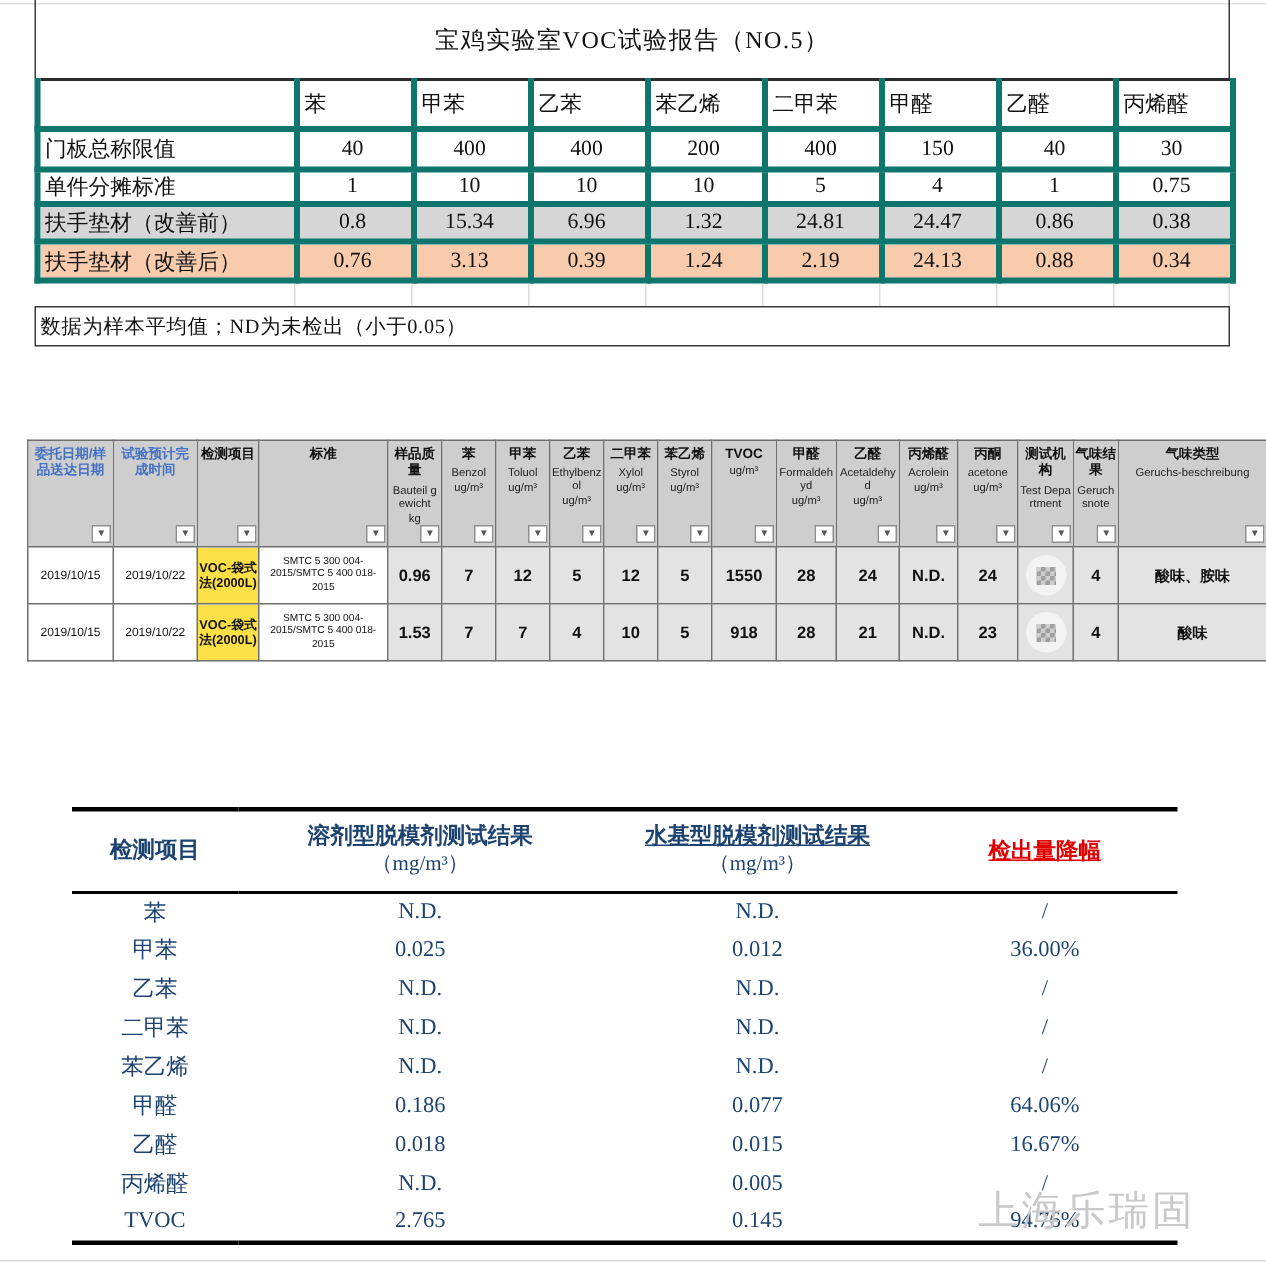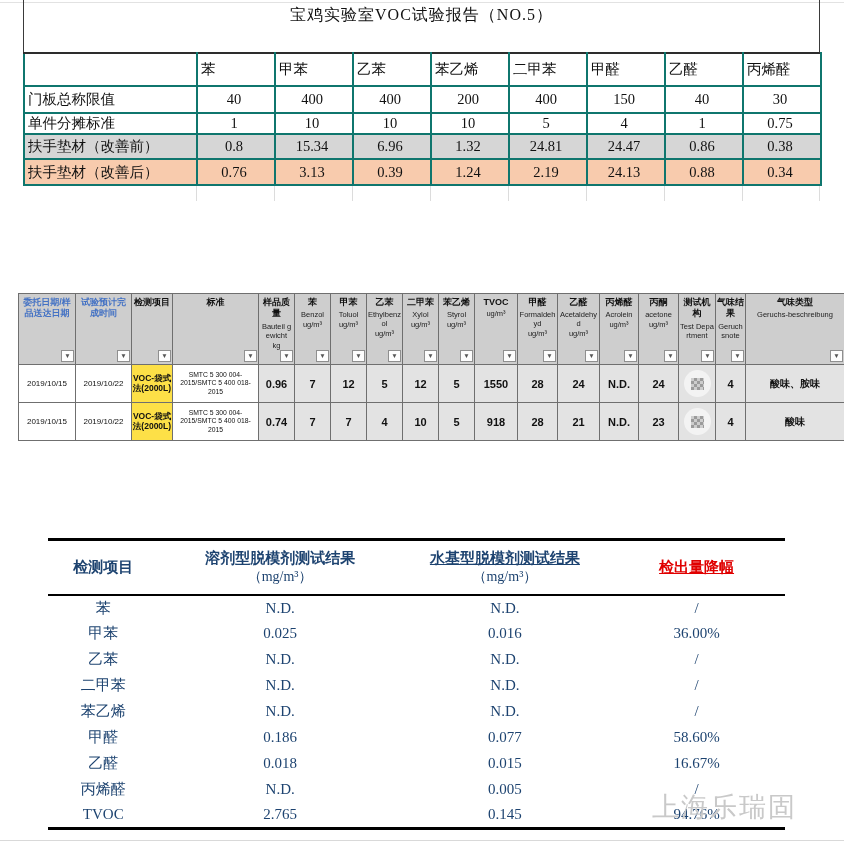--- a/index.html
+++ b/index.html
@@ -7,25 +7,25 @@
   .page {
     position:relative; width:844px; height:844px; background:#fff;
     overflow:hidden; font-family:"Liberation Sans", sans-serif;
   }
   .top-hairline { position:absolute; top:2px; left:0; width:844px; border-top:1px solid #e2e2e2; }
 
   
   .t1-wrap { position:absolute; left:23px; top:0; width:797px; font-family:"Liberation Serif", serif; }
   .t1-title {
     height:52px; border-left:1px solid #3a3a3a; border-right:1px solid #3a3a3a;
-    text-align:center; font-size:16px; color:#111; padding-top:5px; letter-spacing:1px;
+    text-align:center; font-size:16px; color:#111; padding-top:17px; letter-spacing:1px;
   }
   table.t1 { border-collapse:collapse; table-layout:fixed; width:797px; }
   table.t1 td {
-    border:2px solid #0f766e; font-size:14.5px; color:#111;
+    border:4px solid #0f766e; font-size:14.5px; color:#111;
     overflow:hidden; white-space:nowrap;
   }
   table.t1 tr.hd td { border-top:2px solid #2d2d2d; }
   table.t1 .lbl { text-align:left; padding-left:3px; }
   table.t1 .num { text-align:center; padding-right:4px; }
   table.t1 tr.rh { height:33px; }
   table.t1 tr.r1 { height:27px; }
   table.t1 tr.r2 { height:18px; }
   table.t1 tr.r3 { height:25px; }
   table.t1 tr.r4 { height:26px; }
@@ -180,20 +180,21 @@
         <td class="num">0.39</td>
         <td class="num">1.24</td>
         <td class="num">2.19</td>
         <td class="num">24.13</td>
         <td class="num">0.88</td>
         <td class="num">0.34</td>
       </tr>
     </tbody>
       </table>
     <div class="t1-gap"></div>
+    <div class="t1-note">数据为样本平均值；ND为未检出（小于0.05）</div>
   </div>
 
   <table class="t2">
     <colgroup>
       <col style="width:57px">
         <col style="width:56px">
         <col style="width:41px">
         <col style="width:86px">
       <col class="gray" style="width:36px">
         <col class="gray" style="width:36px">
@@ -367,21 +368,21 @@
             </div>
           </td>
       <td class="val">4</td>
       <td class="odr">酸味、胺味</td>
     </tr>
     <tr class="data">
       <td class="date">2019/10/15</td>
       <td class="date">2019/10/22</td>
       <td class="meth">VOC-袋式法(2000L)</td>
       <td class="std">SMTC 5 300 004-2015/SMTC 5 400 018-2015</td>
-      <td class="val">0.74</td>
+      <td class="val">1.53</td>
       <td class="val">7</td>
       <td class="val">7</td>
       <td class="val">4</td>
       <td class="val">10</td>
       <td class="val">5</td>
       <td class="val">918</td>
       <td class="val">28</td>
       <td class="val">21</td>
       <td class="val">N.D.</td>
       <td class="val">23</td>
@@ -422,21 +423,21 @@
     </tr>
     <tr class="row">
       <td>苯</td>
       <td class="v3">N.D.</td>
       <td class="v3">N.D.</td>
       <td class="v3">/</td>
     </tr>
     <tr class="row">
       <td>甲苯</td>
       <td class="v3">0.025</td>
-      <td class="v3">0.016</td>
+      <td class="v3">0.012</td>
       <td class="v3">36.00%</td>
     </tr>
     <tr class="row">
       <td>乙苯</td>
       <td class="v3">N.D.</td>
       <td class="v3">N.D.</td>
       <td class="v3">/</td>
     </tr>
     <tr class="row">
       <td>二甲苯</td>
@@ -447,21 +448,21 @@
     <tr class="row">
       <td>苯乙烯</td>
       <td class="v3">N.D.</td>
       <td class="v3">N.D.</td>
       <td class="v3">/</td>
     </tr>
     <tr class="row">
       <td>甲醛</td>
       <td class="v3">0.186</td>
       <td class="v3">0.077</td>
-      <td class="v3">58.60%</td>
+      <td class="v3">64.06%</td>
     </tr>
     <tr class="row">
       <td>乙醛</td>
       <td class="v3">0.018</td>
       <td class="v3">0.015</td>
       <td class="v3">16.67%</td>
     </tr>
     <tr class="row">
       <td>丙烯醛</td>
       <td class="v3">N.D.</td>

